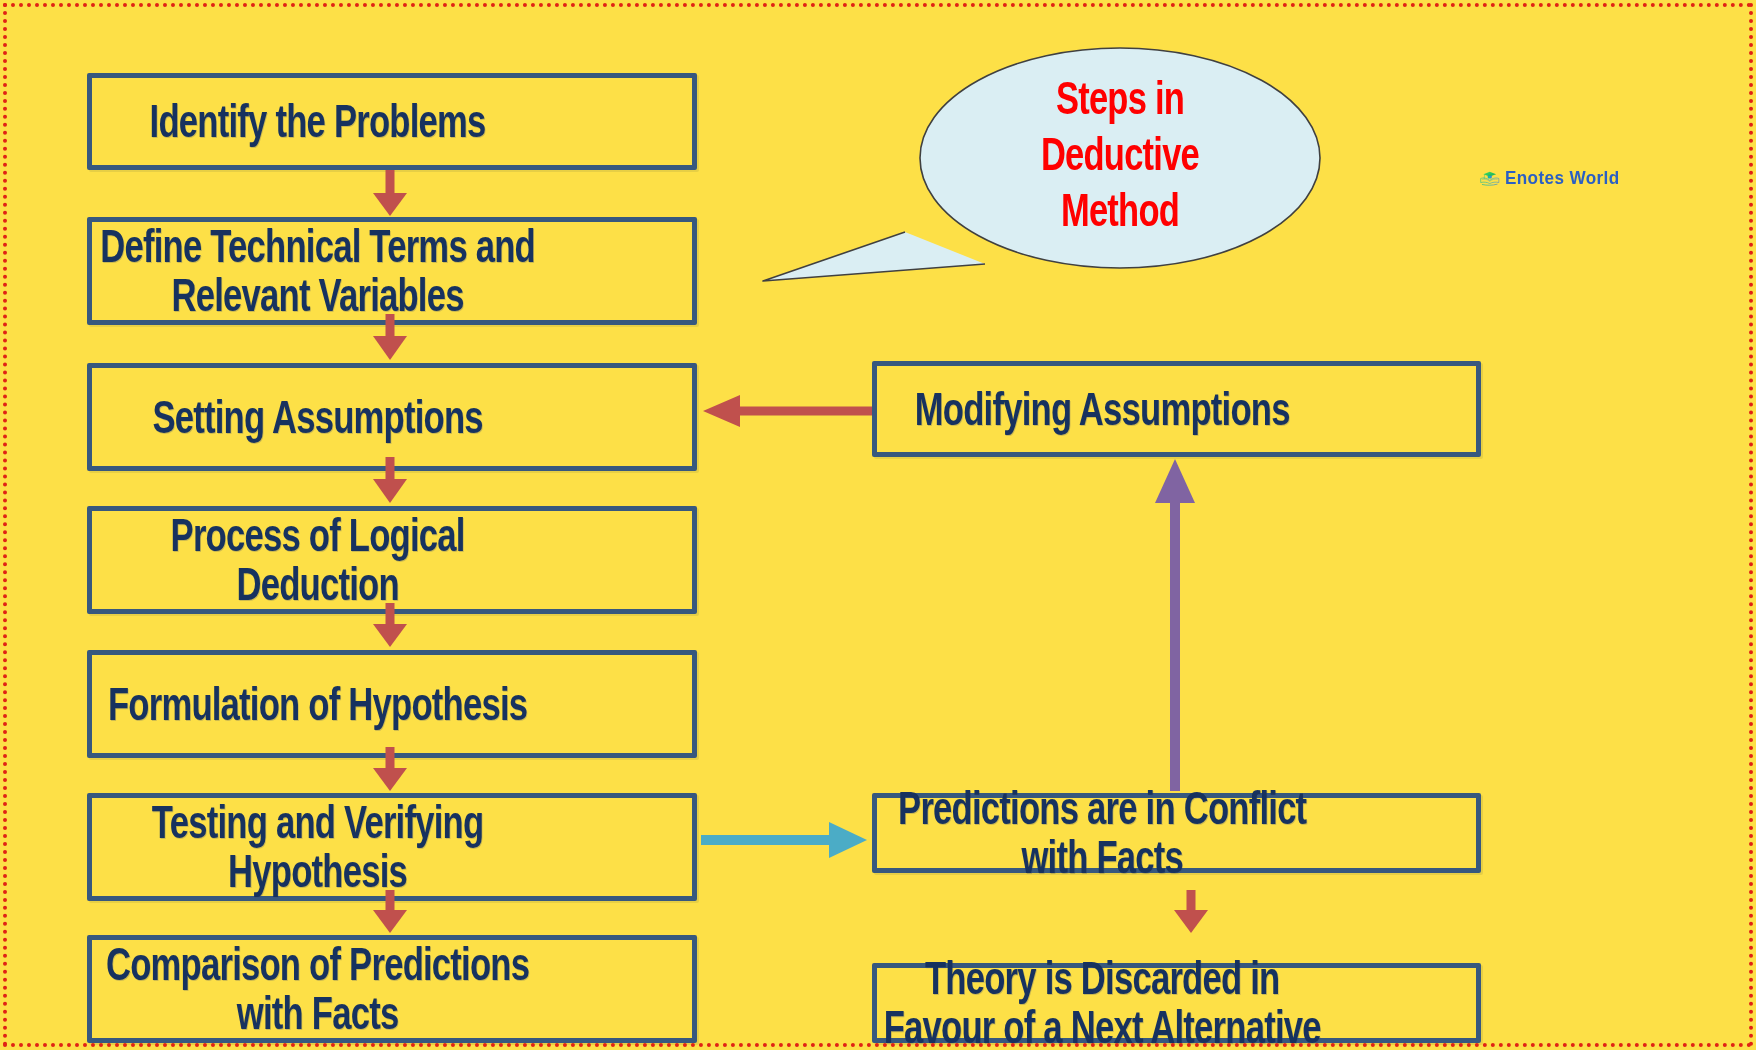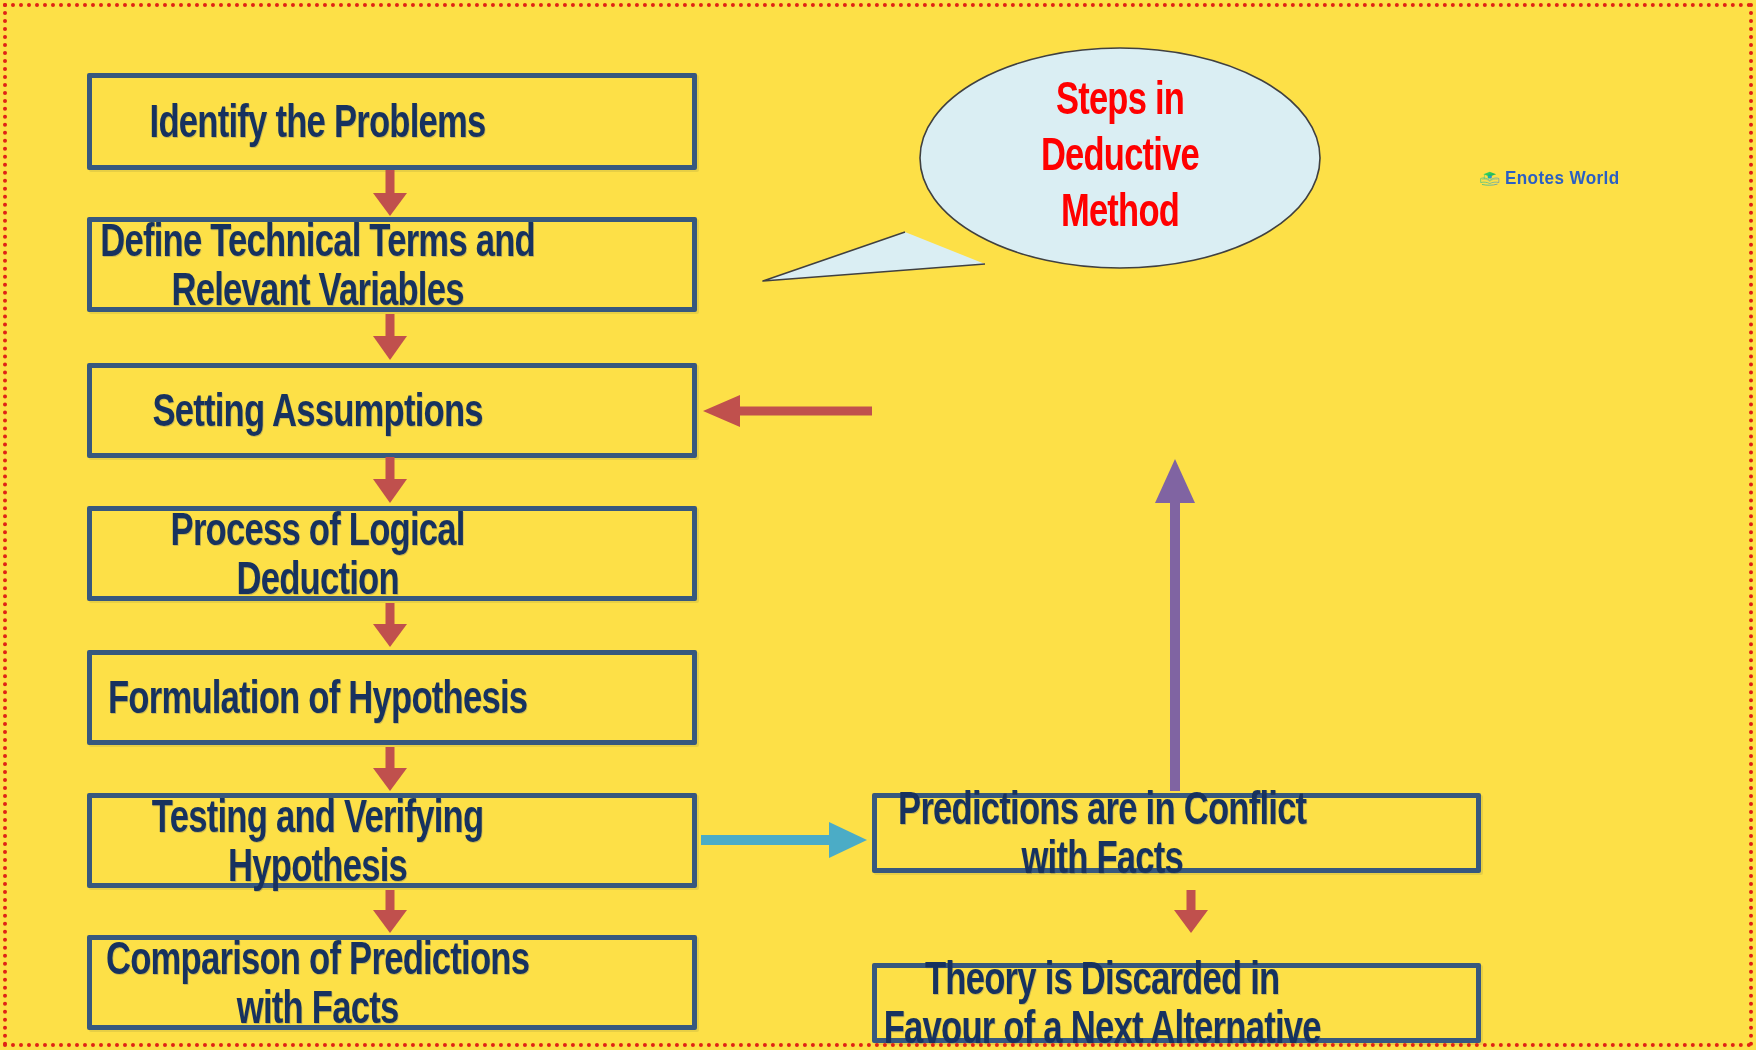--- a/index.html
+++ b/index.html
@@ -24,21 +24,21 @@
   .fbox{
     position:absolute;
     border:5px solid #37587e;
     border-radius:2px;
     box-sizing:border-box;
     display:flex;
     align-items:center;
     background:transparent;
     box-shadow:2px 2px 0 rgba(70,90,60,0.12);
   }
-  .lcol{left:87px;width:610px;height:95px;}
+  .lcol{left:87px;width:610px;height:108px;}
   .rcol{left:872px;width:609px;height:80px;}
   .lb1{top:73px;height:97px;}
   .lb2{top:217px;}
   .lb3{top:363px;}
   .lb4{top:506px;}
   .lb5{top:650px;}
   .lb6{top:793px;}
   .lb7{top:935px;align-items:center;}
   .rb1{top:361px;height:96px;}
   .rb2{top:793px;}
@@ -105,20 +105,23 @@
   <div class="fbox lcol lb5">
     <div class="lbl">Formulation of Hypothesis</div>
   </div>
   <div class="fbox lcol lb6">
     <div class="lbl">Testing and Verifying Hypothesis</div>
   </div>
   <div class="fbox lcol lb7">
     <div class="lbl">Comparison of Predictions with Facts</div>
   </div>
 
+  <div class="fbox rcol rb1">
+    <div class="lbl">Modifying Assumptions</div>
+  </div>
   <div class="fbox rcol rb2">
     <div class="lbl">Predictions are in Conflict with Facts</div>
   </div>
   <div class="fbox rcol rb3">
     <div class="lbl">Theory is Discarded in Favour of a Next Alternative</div>
   </div>
 
   <svg class="overlay" width="1756" height="1050">
     <g fill="#c0504d" stroke="none">
       <g>

